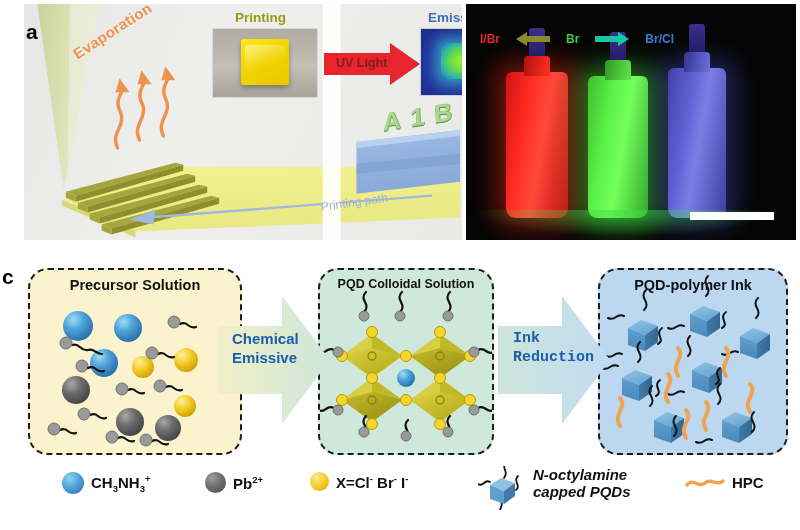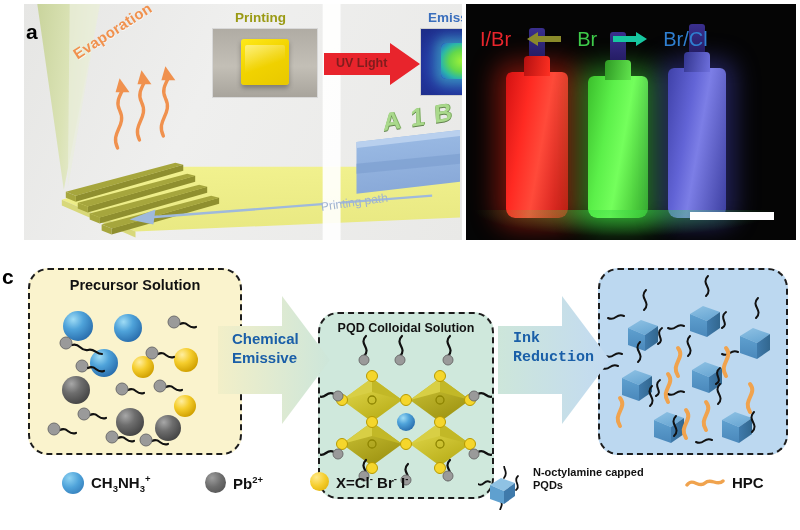--- a/index.html
+++ b/index.html
@@ -57,37 +57,37 @@
   
   #strip-text{position:absolute;z-index:18;left:358px;top:104px;
       font-size:25px;font-weight:bold;color:#a9d98b;letter-spacing:10px;
       transform:rotate(-9deg) skewX(-6deg);transform-origin:left top;
       text-shadow:0 1px 0 #5f7f4a,1px 0 0 #7fae63;}
 
   
   #panel-b{position:absolute;left:466px;top:4px;width:330px;height:236px;
            background:#050505;overflow:hidden;}
   #b-labels{position:absolute;left:14px;top:24px;width:310px;height:22px;z-index:20;
-      display:flex;align-items:center;gap:16px;font-size:20px;font-weight:normal;}
+      display:flex;align-items:center;gap:16px;font-size:12px;font-weight:bold;}
   .vial{position:absolute;bottom:22px;border-radius:6px 6px 9px 9px;}
   .vial .cap{position:absolute;left:50%;transform:translateX(-50%);
       width:16px;height:30px;top:-44px;border-radius:3px;
       background:linear-gradient(180deg,#3a2f8e,#241c63);}
   .vial .neck{position:absolute;left:50%;transform:translateX(-50%);
       width:26px;height:20px;top:-16px;border-radius:4px 4px 0 0;}
   #scalebar{position:absolute;right:22px;bottom:20px;width:84px;height:8px;
       background:#fff;z-index:25;}
   #b-floor{position:absolute;left:0;bottom:0;width:100%;height:30px;z-index:5;
       background:radial-gradient(ellipse at 48% 0%,rgba(60,220,70,.55),rgba(0,0,0,0) 62%);}
 
   
   #panel-c{position:absolute;left:0;top:252px;width:800px;height:278px;background:#fff;}
   .cbox{position:absolute;border:2.5px dashed #1c1c1c;border-radius:20px;overflow:hidden;}
   #box1{left:28px;top:16px;width:198px;height:183px;background:#faf3cd;padding-left:12px;}
-  #box2{left:318px;top:16px;width:172px;height:183px;background:#cfe8dc;margin-top:44px;}
+  #box2{left:318px;top:16px;width:172px;height:183px;background:#cfe8dc;}
   #box3{left:598px;top:16px;width:186px;height:183px;background:#bcd8f0;}
   .cbox-title{position:absolute;top:7px;left:0;width:100%;text-align:center;
       font-size:14.5px;font-weight:bold;color:#111;z-index:9;}
   #box2 .cbox-title{font-size:12.5px;}
   #box3 .cbox-title{font-size:14.5px;}
 
   .carrow{position:absolute;z-index:4;}
   .carrow-label{position:absolute;z-index:8;color:#1a5fa8;
       font-size:15px;font-weight:bold;line-height:1.25;text-align:left;}
   #arrow1-label{left:232px;top:78px;}
@@ -96,21 +96,21 @@
   
   #legend{position:absolute;left:0;top:214px;width:800px;height:60px;}
   .leg-item{position:absolute;display:flex;align-items:center;gap:7px;}
   .leg-text{font-size:15px;font-weight:bold;color:#111;white-space:nowrap;}
   .leg-text sup{font-size:9.5px;}
   .leg-text sub{font-size:9.5px;}
   #leg1{left:62px;top:6px;}
   #leg2{left:205px;top:6px;}
   #leg3{left:310px;top:6px;}
   #leg4{left:478px;top:0px;align-items:flex-start;}
-  #leg4 .leg-text{font-size:11px;line-height:1.15;white-space:normal;width:140px;}
+  #leg4 .leg-text{font-size:15px;line-height:1.15;white-space:normal;width:140px;font-style:italic;}
   #leg5{left:685px;top:8px;justify-content:space-between;}
 
   .sph{border-radius:50%;display:inline-block;}
   .sph-blue{background:radial-gradient(circle at 34% 28%,#8fd3f2 0%,#4fa3da 45%,#2a6fae 100%);}
   .sph-gray{background:radial-gradient(circle at 34% 28%,#9e9e9e 0%,#6e6e6e 45%,#4a4a4a 100%);}
   .sph-yellow{background:radial-gradient(circle at 34% 28%,#ffe98a 0%,#f5cd2c 48%,#d9a800 100%);}
 
   svg{display:block;}
 </style>
 </head>
@@ -415,20 +415,21 @@
           <circle cx="18" cy="140" r="5"></circle>
             <circle cx="154" cy="140" r="5"></circle>
           <circle cx="44" cy="162" r="5"></circle>
             <circle cx="86" cy="166" r="5"></circle>
             <circle cx="128" cy="162" r="5"></circle>
         </g>
       </svg>
     </div>
 
     <div class="cbox" id="box3">
+      <div class="cbox-title">PQD-polymer Ink</div>
       <svg width="186" height="183" viewBox="0 0 186 183" style="position:absolute;left:0;top:0;">
         <defs>
           <linearGradient id="cubeTop" x1="0" y1="0" x2="0.5" y2="1">
             <stop offset="0" stop-color="#8fc2e4"></stop>
               <stop offset="1" stop-color="#6ba8d4"></stop>
           </linearGradient>
           <linearGradient id="cubeFront" x1="0" y1="0" x2="0" y2="1">
             <stop offset="0" stop-color="#5fa0cf"></stop>
               <stop offset="1" stop-color="#4a88bb"></stop>
           </linearGradient>

